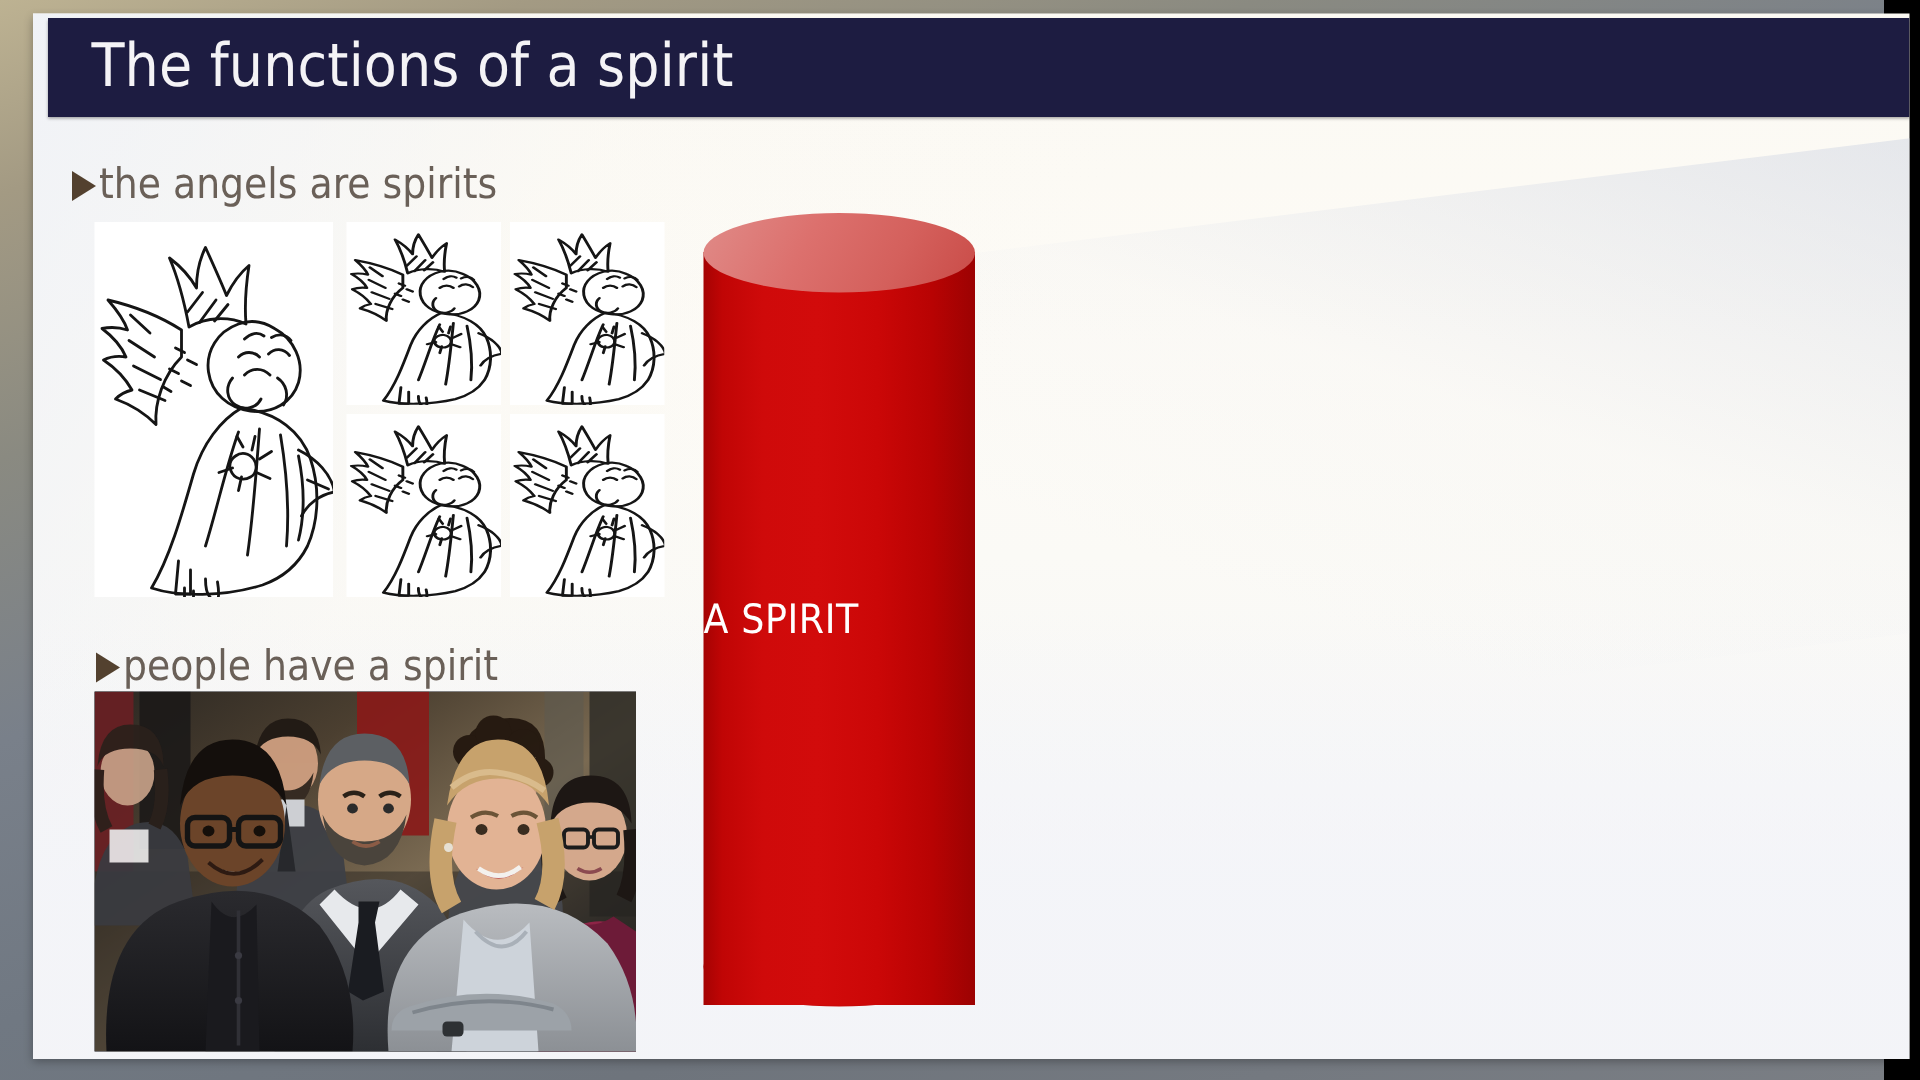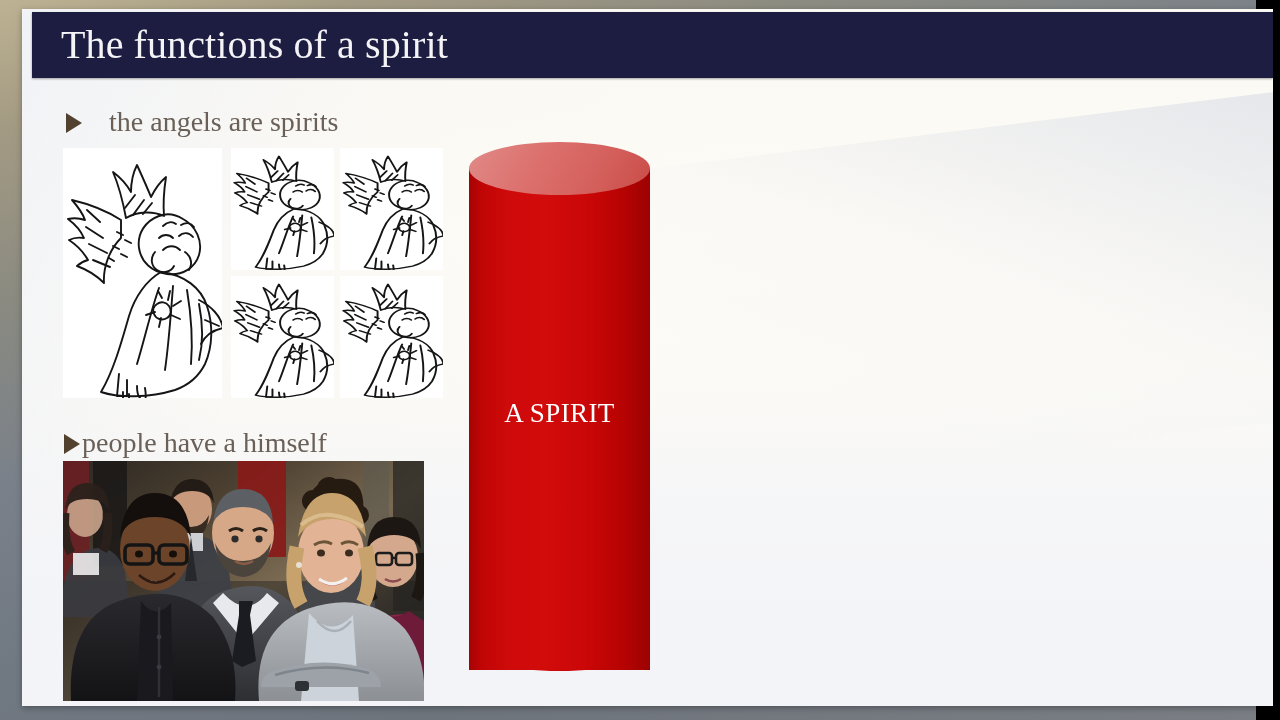--- a/index.html
+++ b/index.html
@@ -23,21 +23,20 @@
     height: 720px;
     background:
       linear-gradient(160deg,
         #bdb292 0%,
         #a39a83 11%,
         #8a8a81 26%,
         #79808a 42%,
         #707882 58%,
         #6e747c 74%,
         #7a7e84 100%);
-    font-family: Liberation Serif, serif;
   }
 
   
   #slide {
     position: absolute;
     left: 22px;
     top: 9px;
     width: 1251px;
     height: 697px;
     background:
@@ -111,21 +110,21 @@
     display: inline-block;
     width: 0; height: 0;
     border-top: 10px solid transparent;
     border-bottom: 10px solid transparent;
     border-left: 16px solid #53412f;
     margin-right: 2px;
     position: relative;
     top: 2px;
     flex: 0 0 auto;
   }
-  #bullet-angels { left: 44px; top: 97px; gap: 25px; }
+  #bullet-angels { left: 26px; top: 97px; }
   #bullet-people { left: 42px; top: 418px; }
   #bullet-govern { left: 663px; top: 137px; }
 
   
   #angel-group {
     position: absolute;
     left: 41px;
     top: 139px;
     width: 360px;
     height: 250px;
@@ -192,21 +191,20 @@
     left: 0; top: 0px;
     width: 181px; height: 53px;
     border-radius: 50%;
     background: linear-gradient(120deg, #e08b88 0%, #dc706d 38%, #d4605c 70%, #c94b47 100%);
   }
   #cyl-label {
     position: absolute;
     left: 0;
     top: 256px;
     width: 181px;
-    text-align: center;
     color: #ffffff;
     font-size: 27px;
     font-weight: 400;
     letter-spacing: 0.4px;
   }
 </style>
 </head>
 <body>
 
 <div id="frame">
@@ -392,21 +390,21 @@
             <path d="M99 150 l-4 -7 M105 152 l2 -9 M110 158 l8 -5 M108 167 l9 4 M98 170 l-2 9 M92 164 l-9 3"></path>
             <path d="M74 238 c0 6 1 10 3 12 M82 240 c1 6 1 10 0 12"></path>
             <path d="M56 226 l-2 22 l10 0 l0 -16"></path>
           </g>
         </svg>
       </div>
     </div>
 
     <div class="bullet-line" id="bullet-people">
       <span class="bullet-marker"></span>
-      <span>people have a himself</span>
+      <span>people have a spirit</span>
     </div>
 
     <div id="people-photo">
       <svg width="361" height="240" viewBox="0 0 361 240">
         <defs>
           <linearGradient id="bgwall" x1="0" y1="0" x2="1" y2="1">
             <stop offset="0%" stop-color="#2b2722"></stop>
             <stop offset="28%" stop-color="#4b3f30"></stop>
             <stop offset="55%" stop-color="#7a6a52"></stop>
             <stop offset="80%" stop-color="#3a3630"></stop>

